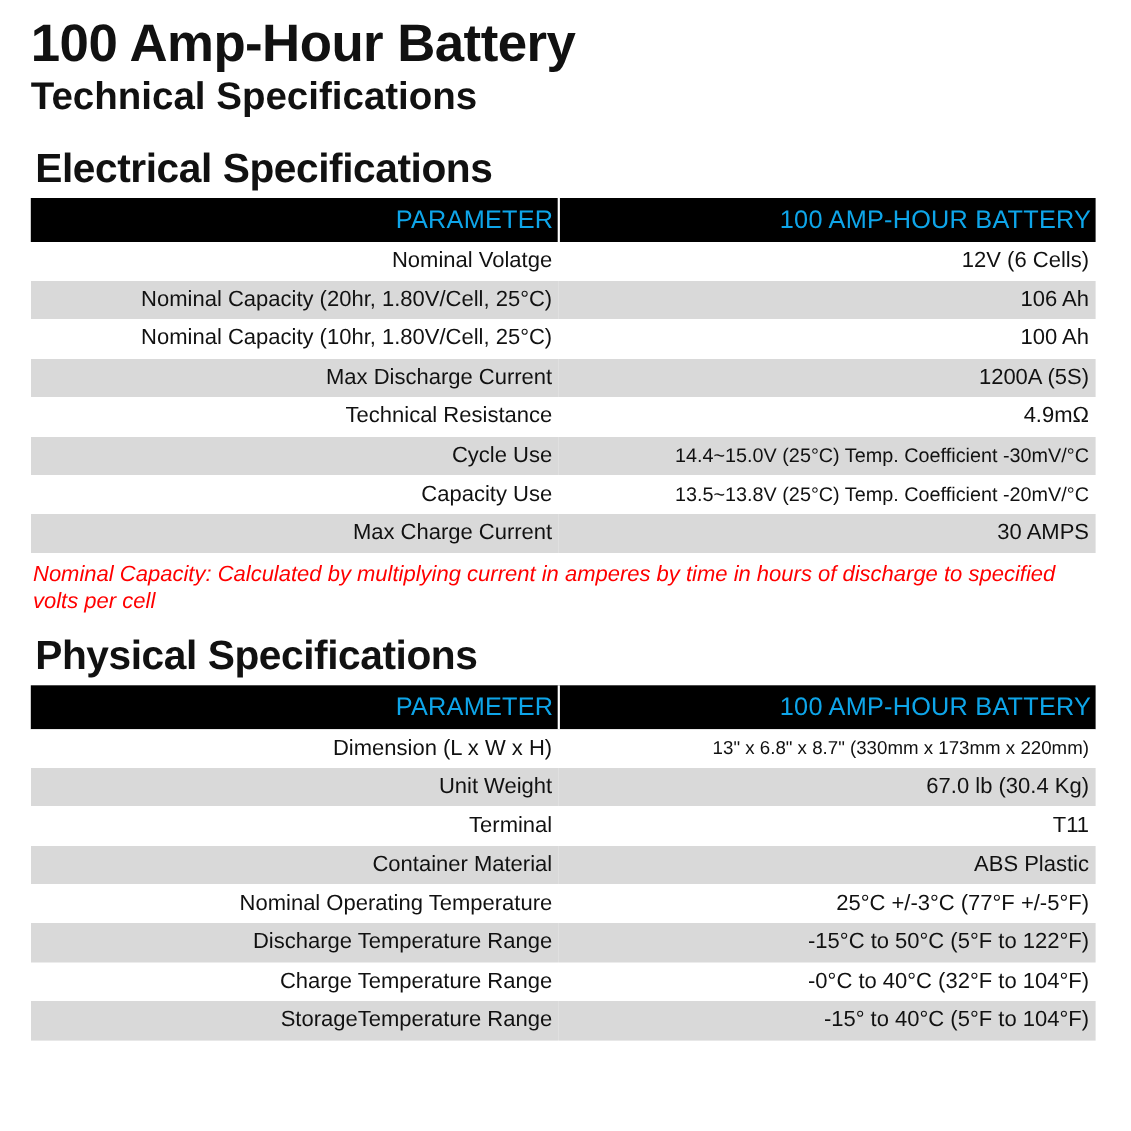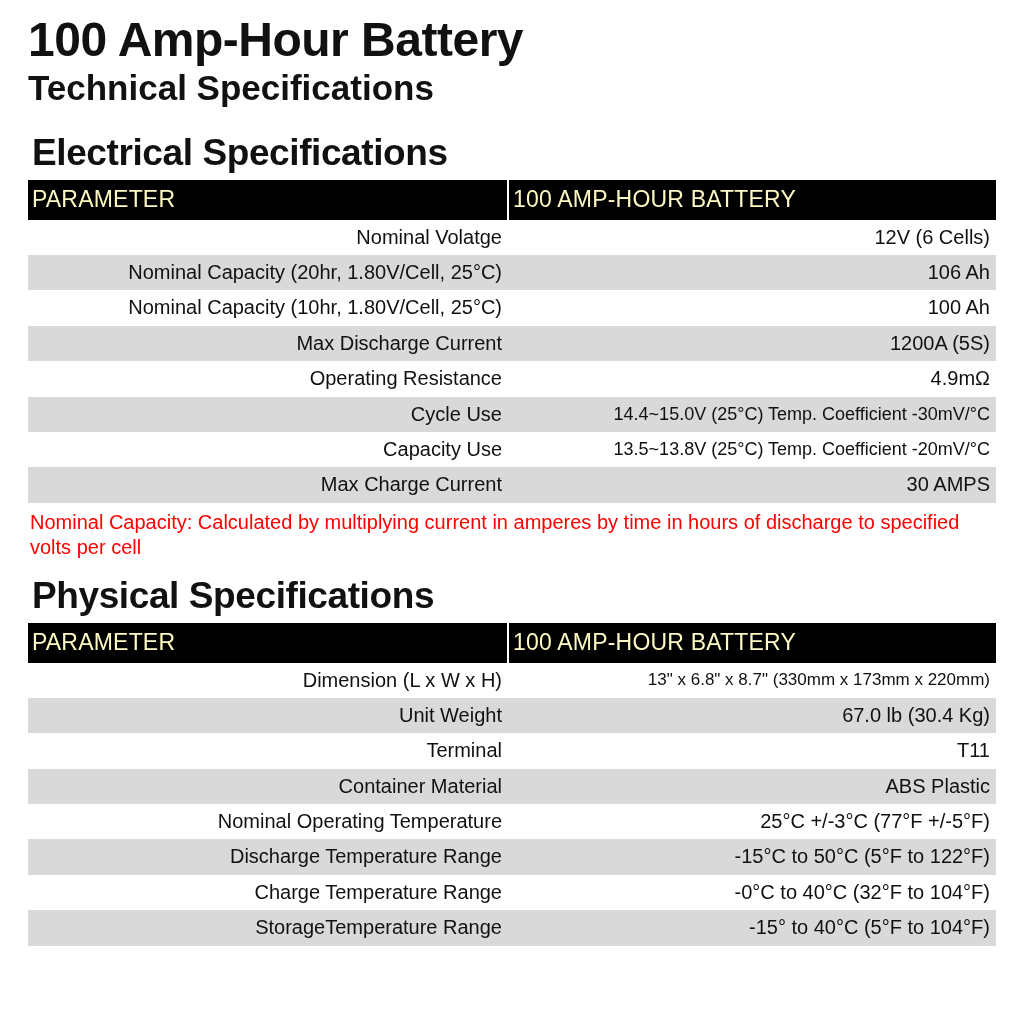--- a/index.html
+++ b/index.html
@@ -54,24 +54,24 @@
     width: 968px;
     border-collapse: collapse;
     table-layout: fixed;
     margin: 0 0 0 0;
   }
   table.spec-table col.c1 { width: 480px; }
   table.spec-table col.c2 { width: 488px; }
 
   table.spec-table thead th {
     background: #000000;
-    color: #fef9c3;
+    color: #0ea5e9;
     font-size: 23px;
     font-weight: normal;
-    text-align: left;
+    text-align: right;
     padding: 6px 4px 7px 4px;
     border-right: 2px solid #ffffff;
     letter-spacing: 0.2px;
   }
   table.spec-table thead th:last-child { border-right: none; }
 
   table.spec-table tbody td {
     font-size: 20px;
     text-align: right;
     padding: 6px 6px 7px 6px;
@@ -84,20 +84,21 @@
   table.spec-table tbody td.small { font-size: 18px; }
   table.spec-table tbody td.tiny { font-size: 17px; }
 
   
   .footnote {
     color: #ff0000;
     font-size: 20px;
     line-height: 1.25;
     margin: 7px 0 8px 2px;
     max-width: 940px;
+    font-style: italic;
   }
 </style>
 </head>
 <body>
 
 <div class="page">
 
   <h1 class="doc-title">100 Amp-Hour Battery</h1>
   <div class="doc-subtitle">Technical Specifications</div>
 
@@ -125,21 +126,21 @@
       </tr>
       <tr class="odd">
         <td>Nominal  Capacity (10hr, 1.80V/Cell, 25°C)</td>
         <td>100 Ah</td>
       </tr>
       <tr class="even">
         <td>Max Discharge Current</td>
         <td>1200A (5S)</td>
       </tr>
       <tr class="odd">
-        <td>Operating Resistance</td>
+        <td>Technical Resistance</td>
         <td>4.9mΩ</td>
       </tr>
       <tr class="even">
         <td>Cycle Use</td>
         <td class="small">14.4~15.0V (25°C)  Temp. Coefficient -30mV/°C</td>
       </tr>
       <tr class="odd">
         <td>Capacity Use</td>
         <td class="small">13.5~13.8V (25°C)  Temp. Coefficient -20mV/°C</td>
       </tr>

